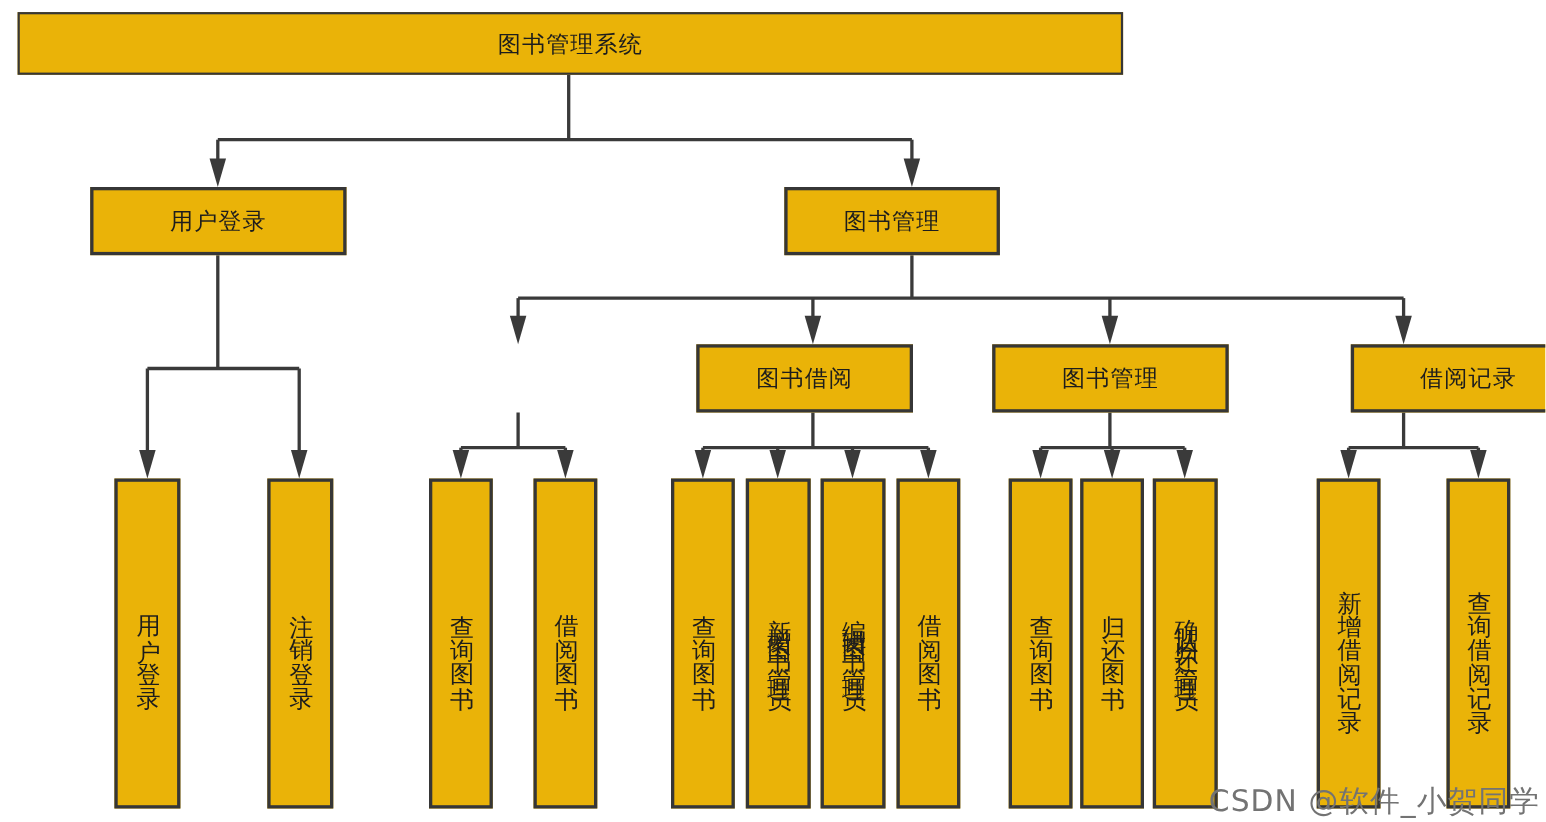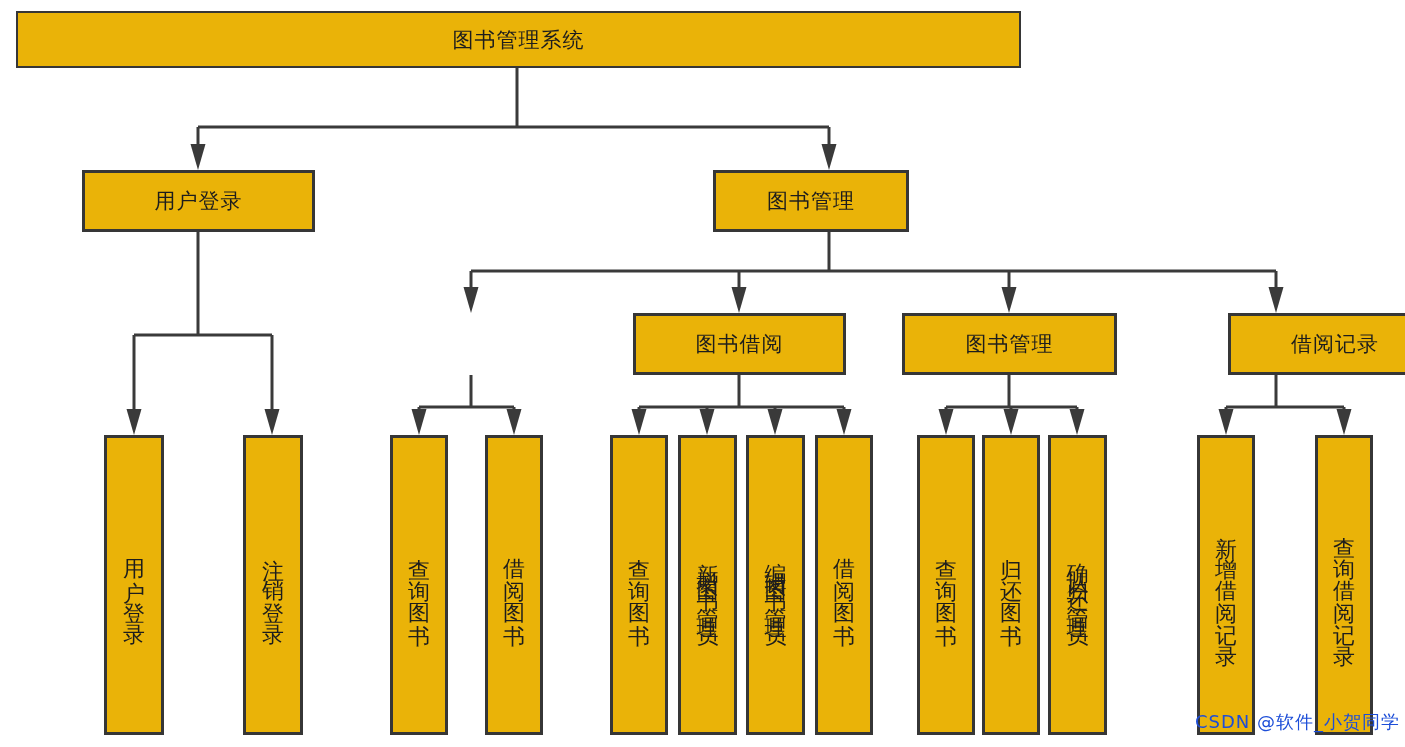--- a/index.html
+++ b/index.html
@@ -14,21 +14,21 @@
     display:flex; align-items:center; justify-content:center;
   }
   .hbox { font-size:21px; letter-spacing:1px; }
   .root-box { border-width:2px; }
   .vbox .vtext {
     writing-mode:vertical-rl; text-orientation:mixed;
     font-size:22px; line-height:1; white-space:nowrap;
   }
   .watermark {
     position:absolute; right:5px; top:710px;
-    font-size:18px; color:#1d4ed8; letter-spacing:1px;
+    font-size:27px; color:#737373; letter-spacing:1px;
     z-index:5; white-space:nowrap;
   }
 </style>
 </head>
 <body>
 
 <div class="stage">
 
   <svg id="wires" class="wires" width="1405" height="747" viewBox="0 0 1405 747">
       <path d="M517 68 V127 M198 127 H829 M198 232 V335 M134 335 H272 M829 232 V271 M471 271 H1276 M471 375 V407 M419 407 H514 M739 375 V407 M639 407 H844 M1009 375 V407 M946 407 H1077 M1276 375 V407 M1226 407 H1344" stroke="#3a3a3a" stroke-width="3" fill="none"></path>
@@ -76,21 +76,21 @@
     <span>图书管理系统</span>
   </div>
 
   <div class="box hbox" style="left:82px;top:170px;width:233px;height:62px;">
     <span>用户登录</span>
   </div>
   <div class="box hbox" style="left:713px;top:170px;width:196px;height:62px;">
     <span>图书管理</span>
   </div>
 
-  <div class="box hbox" style="left:633px;top:313px;width:213px;height:62px;">
+  <div class="box hbox" style="left:633px;top:313px;width:197px;height:62px;">
     <span>图书借阅</span>
   </div>
   <div class="box hbox" style="left:902px;top:313px;width:215px;height:62px;">
     <span>图书管理</span>
   </div>
   <div class="box hbox" style="left:1228px;top:313px;width:214px;height:62px;justify-content:center;">
     <span>借阅记录</span>
   </div>
 
   <div class="box vbox" style="left:104px;top:435px;width:60px;height:300px;">

